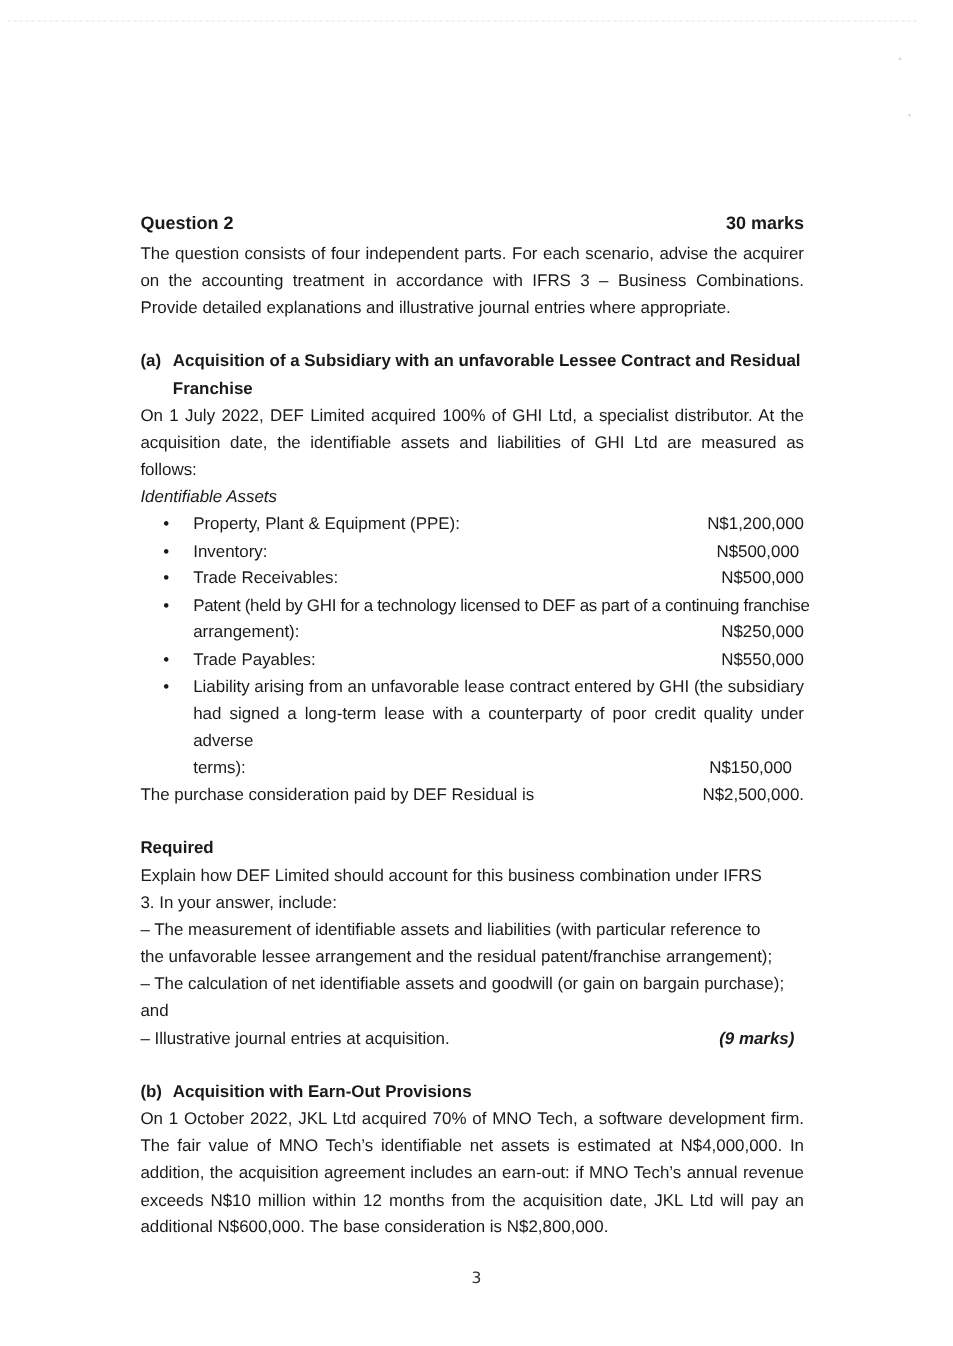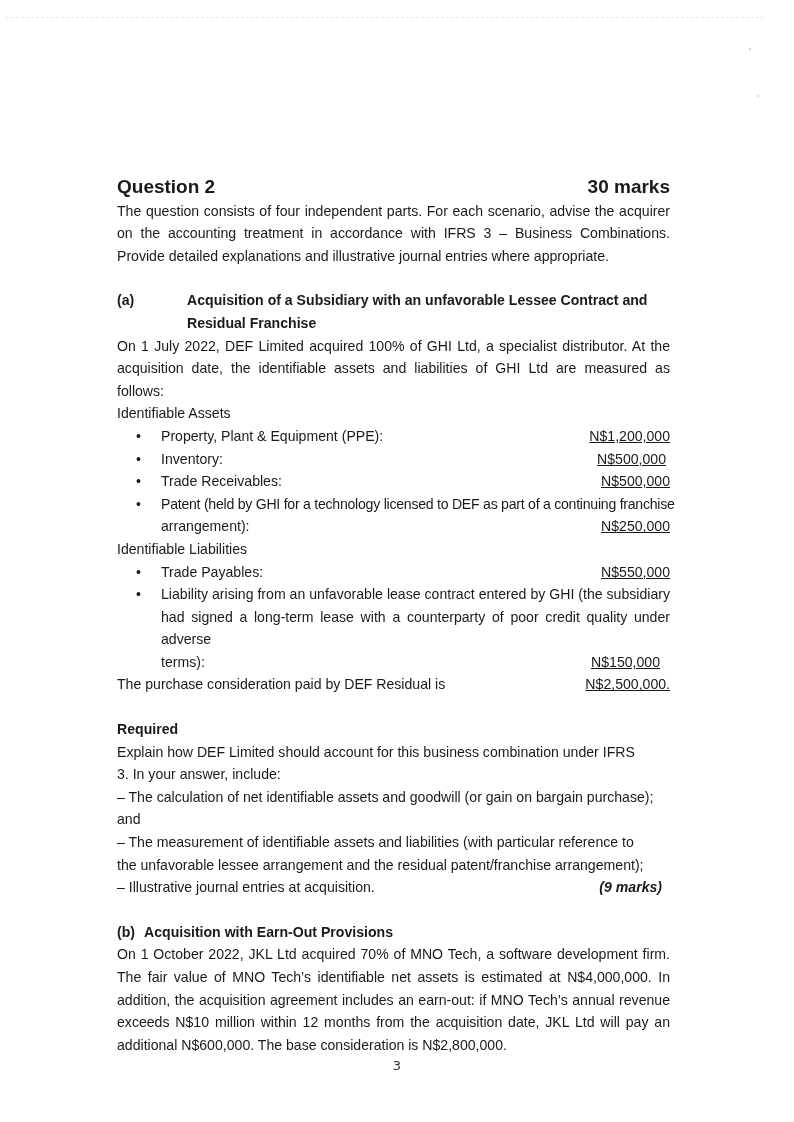--- a/index.html
+++ b/index.html
@@ -34,51 +34,51 @@
       left: 117px;
       top: 176px;
       width: 553px;
       font-size: 14.1px;
       line-height: 22.6px;
     }
     .q-head {
       display: flex;
       justify-content: space-between;
       font-weight: bold;
-      font-size: 19px;
+      font-size: 15px;
       margin-bottom: 1px;
     }
     p { margin: 0; }
     .justify { text-align: justify; }
     .gap { height: 22px; }
     .part-title {
       font-weight: bold;
       display: flex;
     }
     .part-title .lbl { width: 23px; flex: none; }
-    .sub-h { }
+    .sub-h { font-style: italic; }
     ul.items {
       list-style: none;
       margin: 0;
       padding: 0;
     }
     ul.items li {
       position: relative;
       padding-left: 44px;
     }
     ul.items li .bullet {
       position: absolute;
       left: 19px;
       top: 0;
     }
     .row {
       display: flex;
       justify-content: space-between;
     }
-    .row .amt { text-align: right; white-space: nowrap; text-decoration: underline; }
+    .row .amt { text-align: right; white-space: nowrap; }
     .bold { font-weight: bold; }
     .marks-i { font-weight: bold; font-style: italic; }
     .page-num {
       position: absolute;
       left: 0;
       width: 794px;
       top: 1058px;
       text-align: center;
       font-size: 13px;
       font-family: "DejaVu Sans", sans-serif;
@@ -97,21 +97,21 @@
   <div class="q-head">
     <span>Question 2</span>
     <span>30 marks</span>
   </div>
   <p class="justify">The question consists of four independent parts. For each scenario, advise the acquirer on the accounting treatment in accordance with IFRS 3 – Business Combinations. Provide detailed explanations and illustrative journal entries where appropriate.</p>
 
   <div class="gap"></div>
 
   <div class="part-title">
     <span class="lbl">(a)</span>
-    <span style="padding-left:4px;margin-left:43px;">Acquisition of a Subsidiary with an unfavorable Lessee Contract and Residual Franchise</span>
+    <span style="padding-left:4px;">Acquisition of a Subsidiary with an unfavorable Lessee Contract and Residual Franchise</span>
   </div>
   <p class="justify">On 1 July 2022, DEF Limited acquired 100% of GHI Ltd, a specialist distributor. At the acquisition date, the identifiable assets and liabilities of GHI Ltd are measured as follows:</p>
 
   <p class="sub-h">Identifiable Assets</p>
   <ul class="items">
     <li>
       <span class="bullet">•</span>
       <div class="row">
         <span>Property, Plant &amp; Equipment (PPE):</span>
         <span class="amt">N$1,200,000</span>
@@ -134,21 +134,20 @@
     <li>
       <span class="bullet">•</span>
       <div style="white-space:nowrap;letter-spacing:-0.25px;">Patent (held by GHI for a technology licensed to DEF as part of a continuing franchise</div>
       <div class="row">
         <span>arrangement):</span>
         <span class="amt">N$250,000</span>
       </div>
     </li>
   </ul>
 
-  <p class="sub-h">Identifiable Liabilities</p>
   <ul class="items">
     <li>
       <span class="bullet">•</span>
       <div class="row">
         <span>Trade Payables:</span>
         <span class="amt">N$550,000</span>
       </div>
     </li>
     <li>
       <span class="bullet">•</span>
@@ -162,22 +161,22 @@
 
   <div class="row">
     <span>The purchase consideration paid by DEF Residual is</span>
     <span class="amt" style="padding-right:0px;">N$2,500,000.</span>
   </div>
 
   <div class="gap"></div>
 
   <p class="bold">Required</p>
   <p style="width:530px;">Explain how DEF Limited should account for this business combination under IFRS 3. In your answer, include:</p>
+  <p style="width:540px;">– The measurement of identifiable assets and liabilities (with particular reference to the unfavorable lessee arrangement and the residual patent/franchise arrangement);</p>
   <p>– The calculation of net identifiable assets and goodwill (or gain on bargain purchase); and</p>
-  <p style="width:540px;">– The measurement of identifiable assets and liabilities (with particular reference to the unfavorable lessee arrangement and the residual patent/franchise arrangement);</p>
   <div class="row">
     <span>– Illustrative journal entries at acquisition.</span>
     <span class="marks-i" style="padding-right:8px;">(9 marks)</span>
   </div>
 
   <div class="gap"></div>
 
   <div class="part-title">
     <span class="lbl">(b)</span>
     <span style="padding-left:4px;">Acquisition with Earn-Out Provisions</span>

